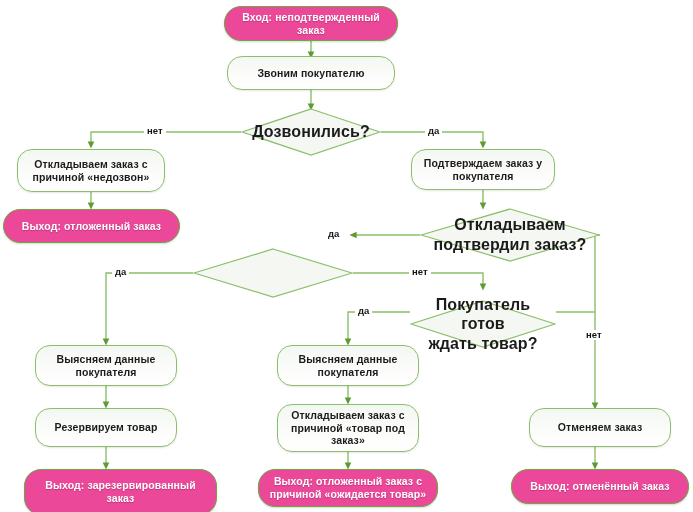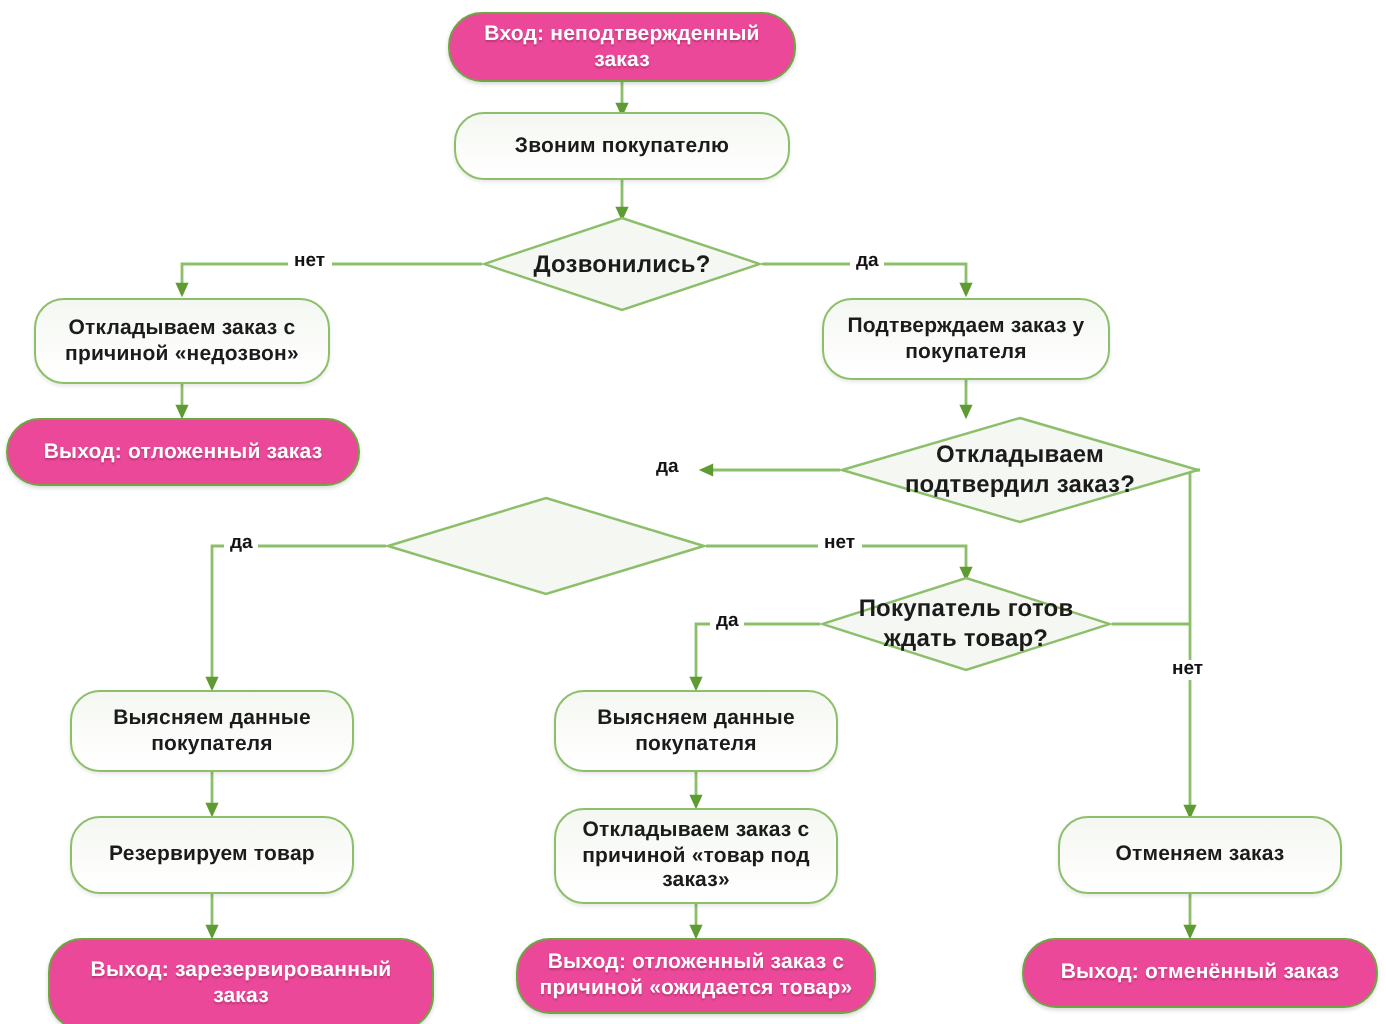--- a/index.html
+++ b/index.html
@@ -54,21 +54,21 @@
     border: 1px solid #8CBF6A;
     color: #1b1b1b;
     font-size: 10.5px;
     box-shadow: 0 1px 2px rgba(0,0,0,0.10);
   }
   
   .node.decision {
     background: transparent;
     border: 0;
     color: #1b1b1b;
-    font-size: 12px;
+    font-size: 16px;
   }
   .diamond-shape {
     position: absolute;
     left: 0;
     top: 0;
     width: 100%;
     height: 100%;
     z-index: -1;
   }
   .node-text {
@@ -179,21 +179,21 @@
     <span class="node-text">Откладываем
 подтвердил заказ?</span>
   </div>
 
   <div class="node decision" style="left:193px; top:248px; width:160px; height:50px;">
     <svg class="diamond-shape" viewBox="0 0 160 50" preserveAspectRatio="none">
       <polygon points="80,1 159,25 80,49 1,25" fill="#F5F7F3" stroke="#8CBF6A" stroke-width="1.2"></polygon>
     </svg>
   </div>
 
-  <div class="node decision" style="left:410px; top:288px; width:146px; height:48px;align-items:center;">
+  <div class="node decision" style="left:410px; top:300px; width:146px; height:48px;align-items:center;">
     <svg class="diamond-shape" viewBox="0 0 146 48" preserveAspectRatio="none">
       <polygon points="73,1 145,24 73,47 1,24" fill="#F5F7F3" stroke="#8CBF6A" stroke-width="1.2"></polygon>
     </svg>
     <span class="node-text">Покупатель готов
 ждать товар?</span>
   </div>
 
   <div class="node process" style="left:35px; top:345px; width:142px; height:41px;">
     <span class="node-text">Выясняем данные
 покупателя</span>

